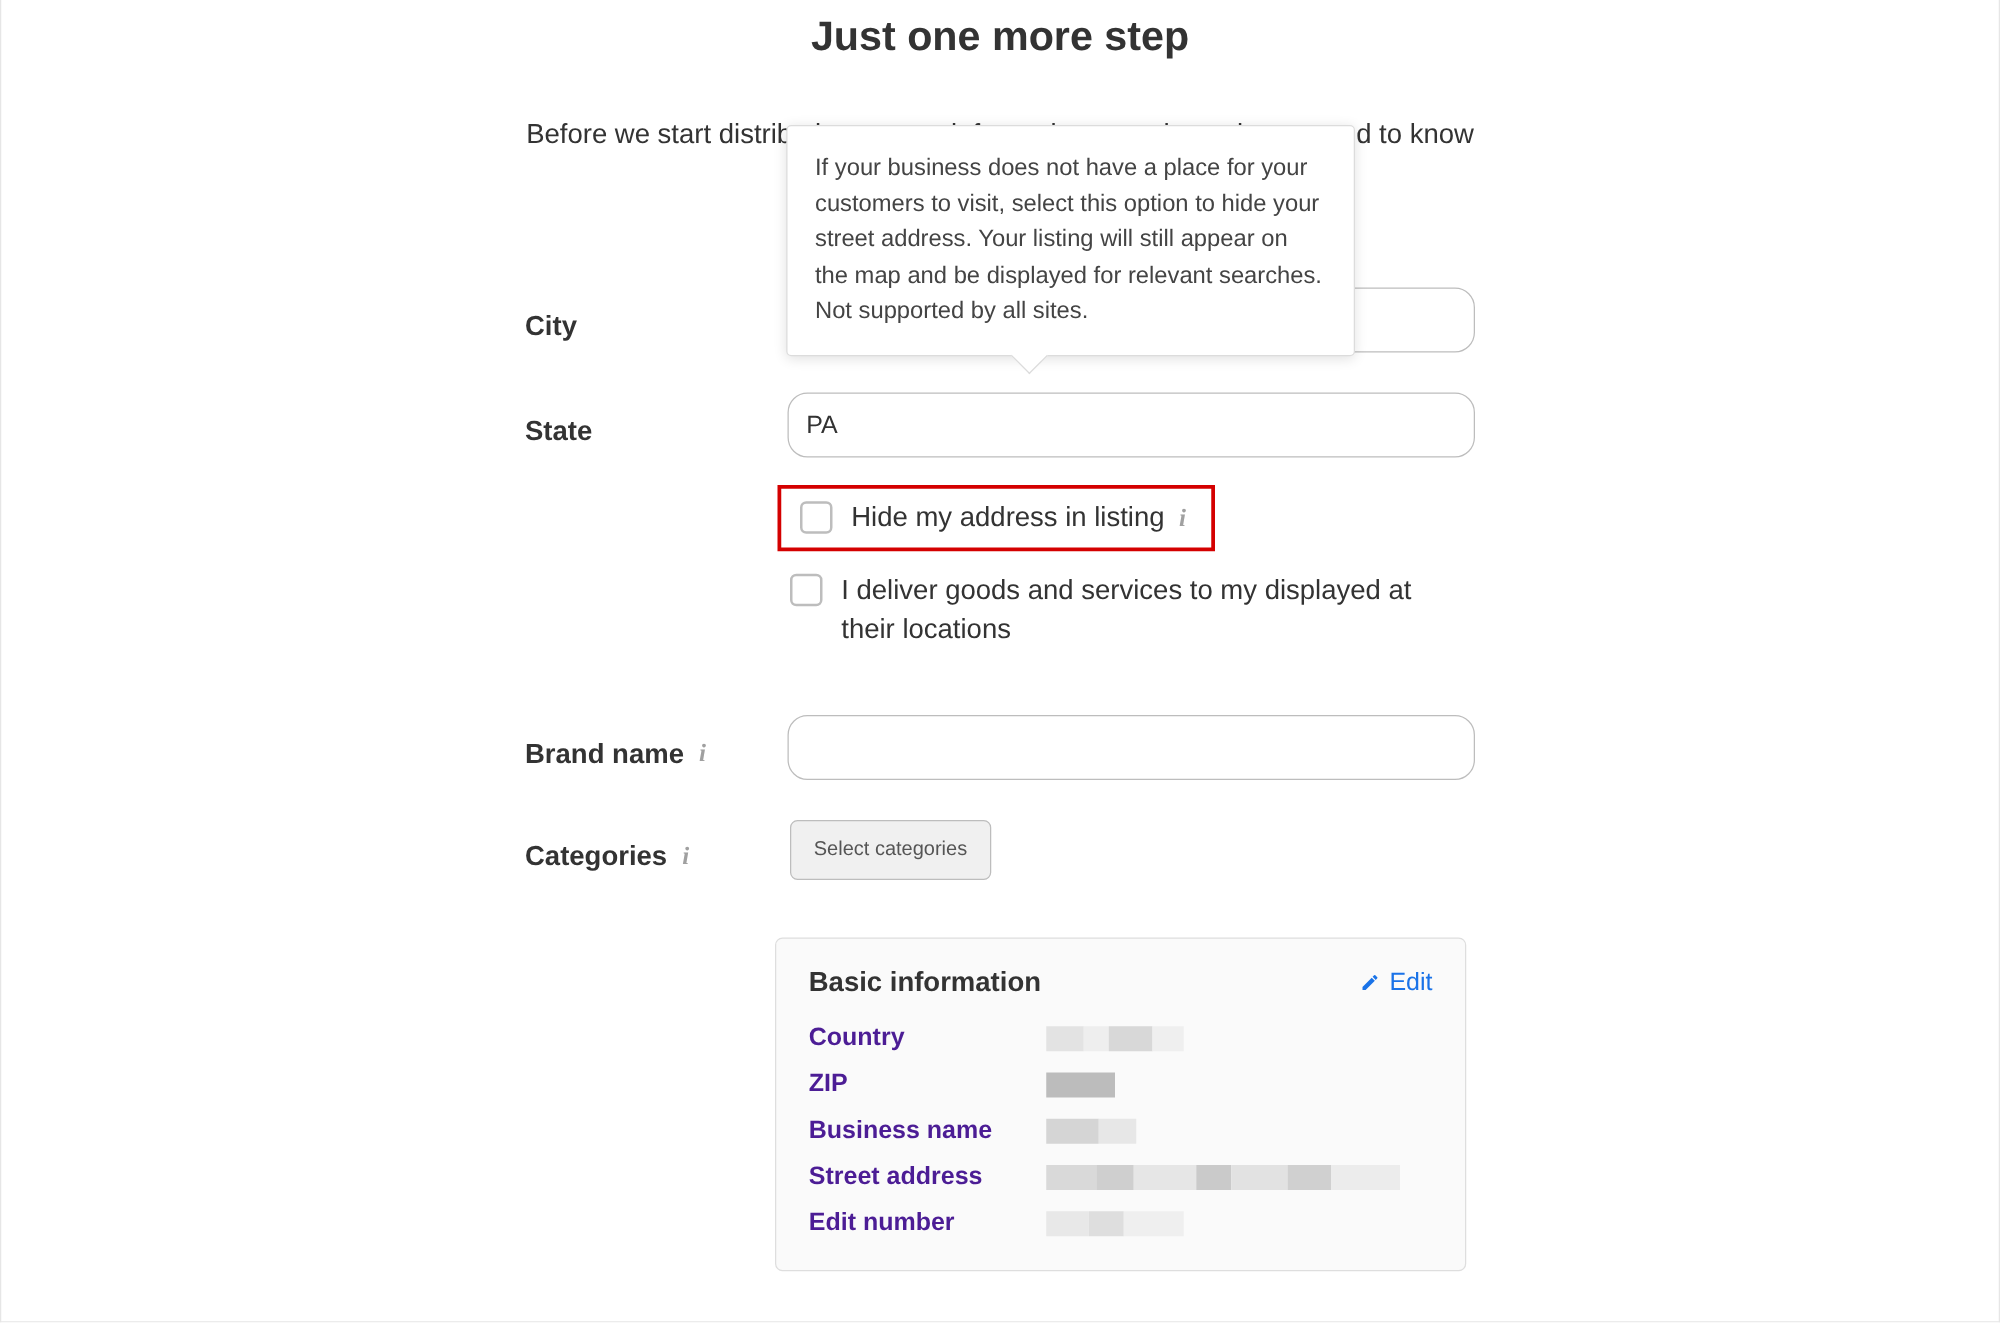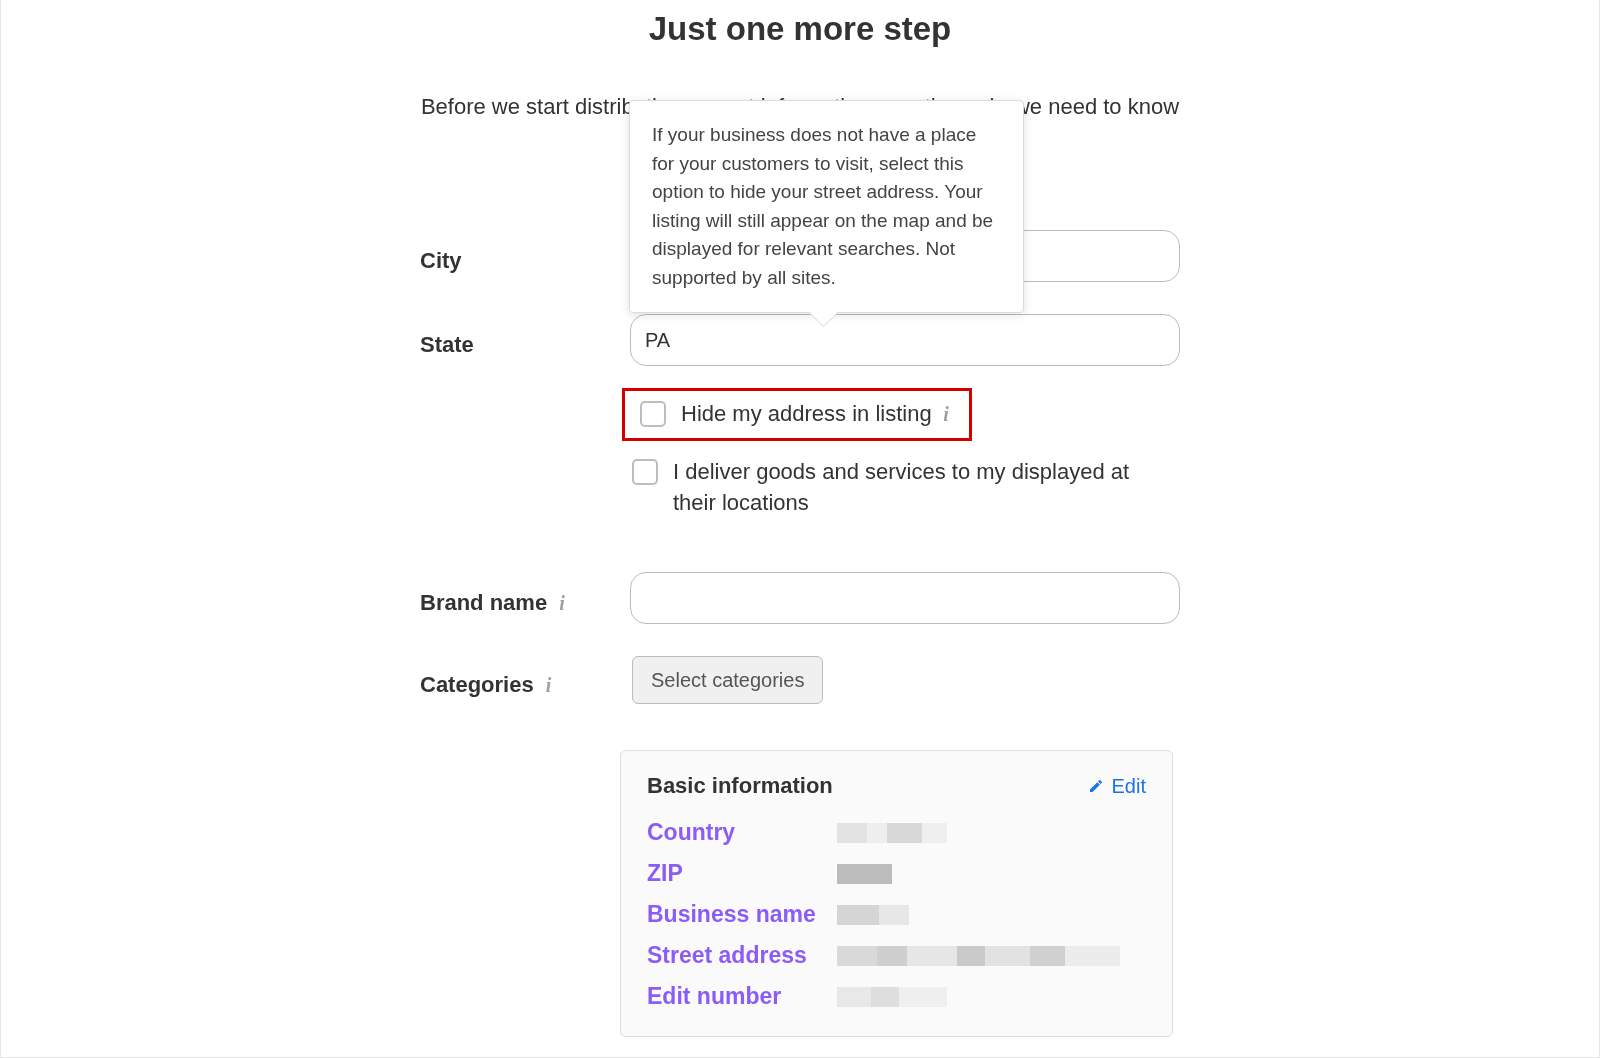--- a/index.html
+++ b/index.html
@@ -105,21 +105,21 @@
     cursor: default;
   }
   .select-categories {
     display: inline-flex;
     align-items: center;
     height: 48px;
     padding: 0 18px;
     border: 1px solid #bdbdbd;
     border-radius: 6px;
     background: #f0f0f0;
-    font-size: 20px;
+    font-size: 16px;
     color: #555;
     cursor: pointer;
   }
   .card {
     width: 553px;
     margin-left: 200px;
     margin-top: 46px;
     border: 1px solid #dedede;
     border-radius: 6px;
     background: #fafafa;
@@ -148,36 +148,36 @@
   }
   .edit-link svg { width: 16px; height: 16px; fill: #1a73e8; }
   .info-line {
     display: flex;
     align-items: center;
     gap: 20px;
     margin-bottom: 14px;
   }
   .info-line .k {
     width: 170px;
-    font-size: 23px;
+    font-size: 20px;
     font-weight: 600;
-    color: #8b5cf6;
+    color: #4c1d95;
   }
   .blurstrip {
     display: flex;
     gap: 0;
   }
   .blurstrip span {
     display: inline-block;
     height: 20px;
   }
   
   .tooltip {
     position: absolute;
-    width: 395px;
+    width: 455px;
     background: #fff;
     border: 1px solid #dcdcdc;
     border-radius: 4px;
     box-shadow: 0 2px 10px rgba(0,0,0,0.12);
     padding: 20px 22px;
     font-size: 19px;
     color: #444;
     line-height: 1.5;
     z-index: 100;
   }

